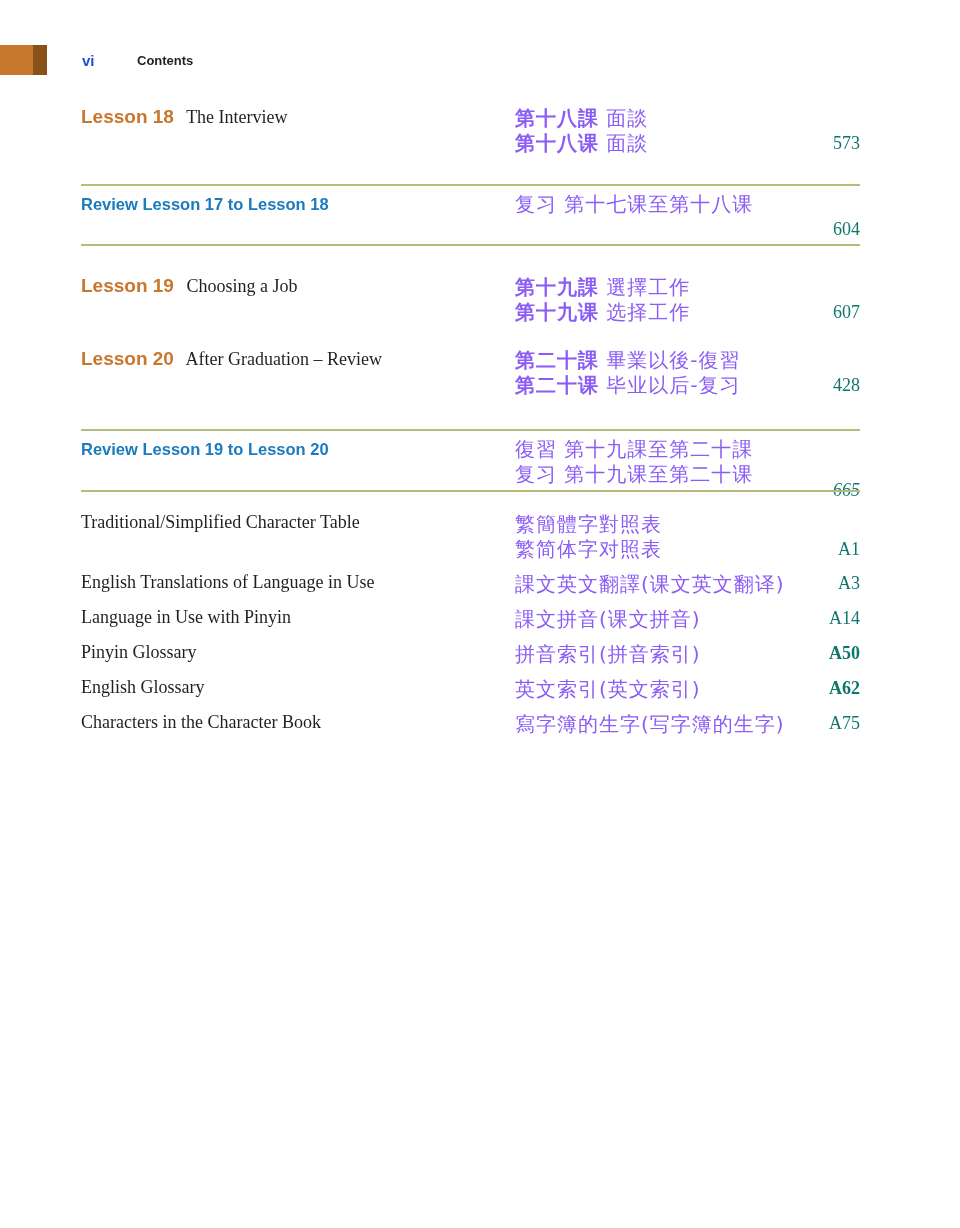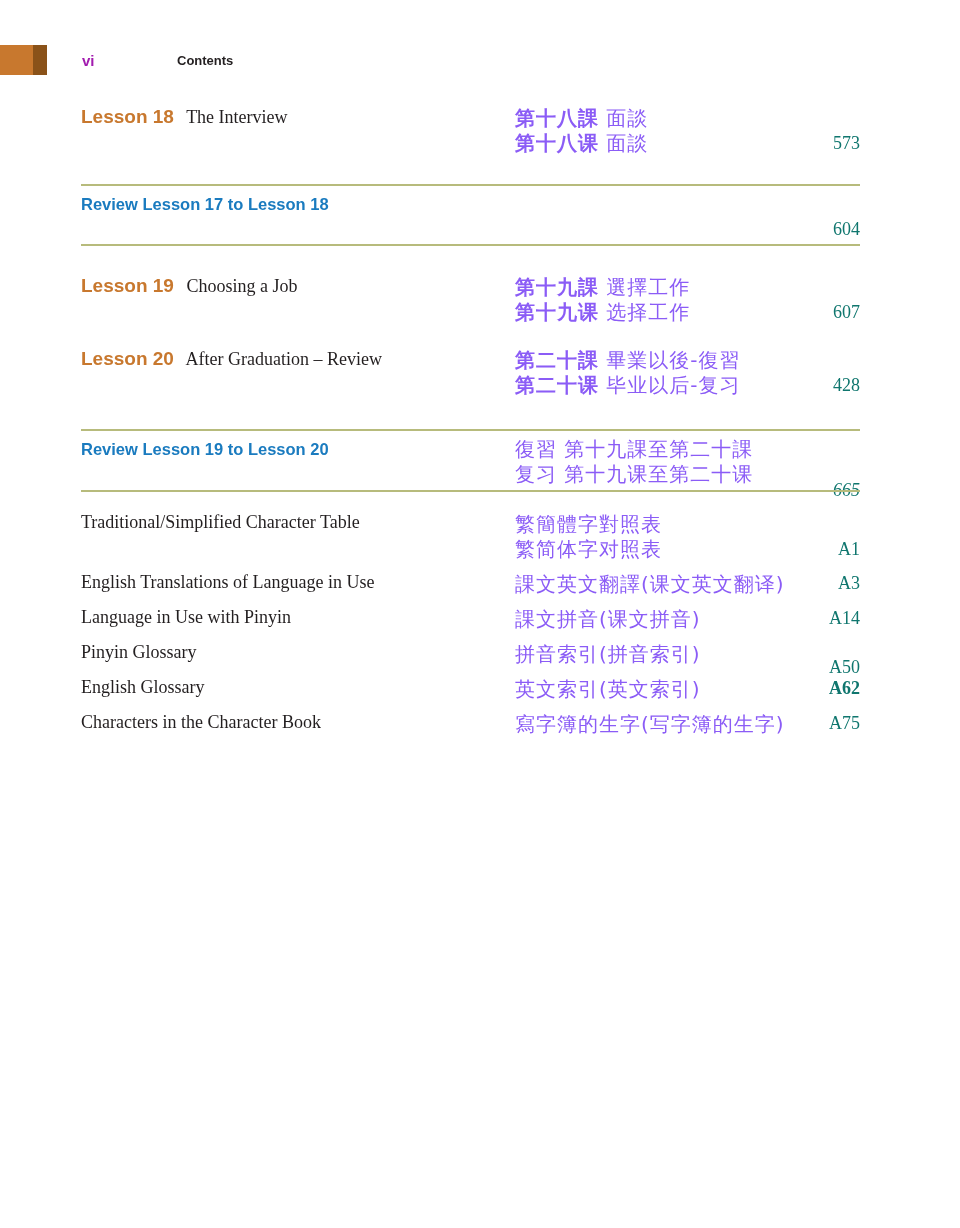--- a/index.html
+++ b/index.html
@@ -2,23 +2,23 @@
 <html><head>
 <meta charset="utf-8">
 <style>
   html, body { margin: 0; padding: 0; background: #ffffff; }
   body { width: 960px; height: 1228px; position: relative; overflow: hidden;
          font-family: "Liberation Serif", "DejaVu Serif", serif; color: #231f20; }
   .tab-bar { position: absolute; left: 0; top: 45px; height: 30px; width: 47px; }
   .tab-bar .light { position: absolute; left: 0; top: 0; width: 33px; height: 30px; background: #c8782e; }
   .tab-bar .dark { position: absolute; left: 33px; top: 0; width: 14px; height: 30px; background: #8a5219; }
   .page-num { position: absolute; left: 82px; top: 52px; font-family: "Liberation Sans", "DejaVu Sans", sans-serif;
-              font-weight: bold; font-size: 15px; color: #a21caf; }
+              font-weight: bold; font-size: 15px; color: #1d4ed8; }
   .running-head { position: absolute; left: 137px; top: 53px; font-family: "Liberation Sans", "DejaVu Sans", sans-serif;
-                  font-weight: bold; font-size: 13px; color: #231f20; margin-left: 40px; }
+                  font-weight: bold; font-size: 13px; color: #231f20; }
 
   .entry { position: absolute; left: 81px; width: 779px; }
   .en { position: absolute; left: 0; top: 0; font-size: 18px; white-space: nowrap; }
   .lesson-label { font-family: "Liberation Sans", "DejaVu Sans", sans-serif; font-weight: bold; color: #c8782e;
                   font-size: 19px; margin-right: 8px; }
   .lesson-title { font-family: "Liberation Serif", "DejaVu Serif", serif; font-size: 18px; color: #231f20; }
   .review-label { font-family: "Liberation Sans", "DejaVu Sans", sans-serif; font-weight: bold; color: #1a7bbf;
                   font-size: 16.5px; }
   .italic-title { font-size: 18px; color: #231f20; }
   .zh { position: absolute; left: 434px; top: 0; font-family: "DejaVu Sans", sans-serif; font-size: 20px;
@@ -49,20 +49,21 @@
   <div class="pg" style="top:27px;">573</div>
 </div>
 
 <div class="rule" style="top:184px;"></div>
 
 <div class="entry" style="top:192px;">
   <div class="en" style="top:2px;">
     <span class="review-label">Review  Lesson 17 to Lesson 18</span>
   </div>
   <div class="zh">
+    <div>复习 第十七课至第十八课</div>
   </div>
   <div class="pg" style="top:27px;">604</div>
 </div>
 
 <div class="rule" style="top:244px;"></div>
 
 <div class="entry" style="top:275px;">
   <div class="en">
     <span class="lesson-label">Lesson 19</span>
     <span class="lesson-title">Choosing a Job</span>
@@ -118,21 +119,21 @@
 
 <div class="entry" style="top:607px;">
   <div class="en italic-title">Language in Use with Pinyin</div>
   <div class="zh">課文拼音(课文拼音)</div>
   <div class="pg" style="top:1px;text-align:right;">A14</div>
 </div>
 
 <div class="entry" style="top:642px;">
   <div class="en italic-title">Pinyin Glossary</div>
   <div class="zh">拼音索引(拼音索引)</div>
-  <div class="pg" style="top:15px;">A50</div>
+  <div class="pg" style="top:1px;font-weight:bold;">A50</div>
 </div>
 
 <div class="entry" style="top:677px;">
   <div class="en italic-title">English Glossary</div>
   <div class="zh">英文索引(英文索引)</div>
   <div class="pg" style="top:1px;font-weight:bold;">A62</div>
 </div>
 
 <div class="entry" style="top:712px;">
   <div class="en italic-title">Characters in the Character Book</div>

